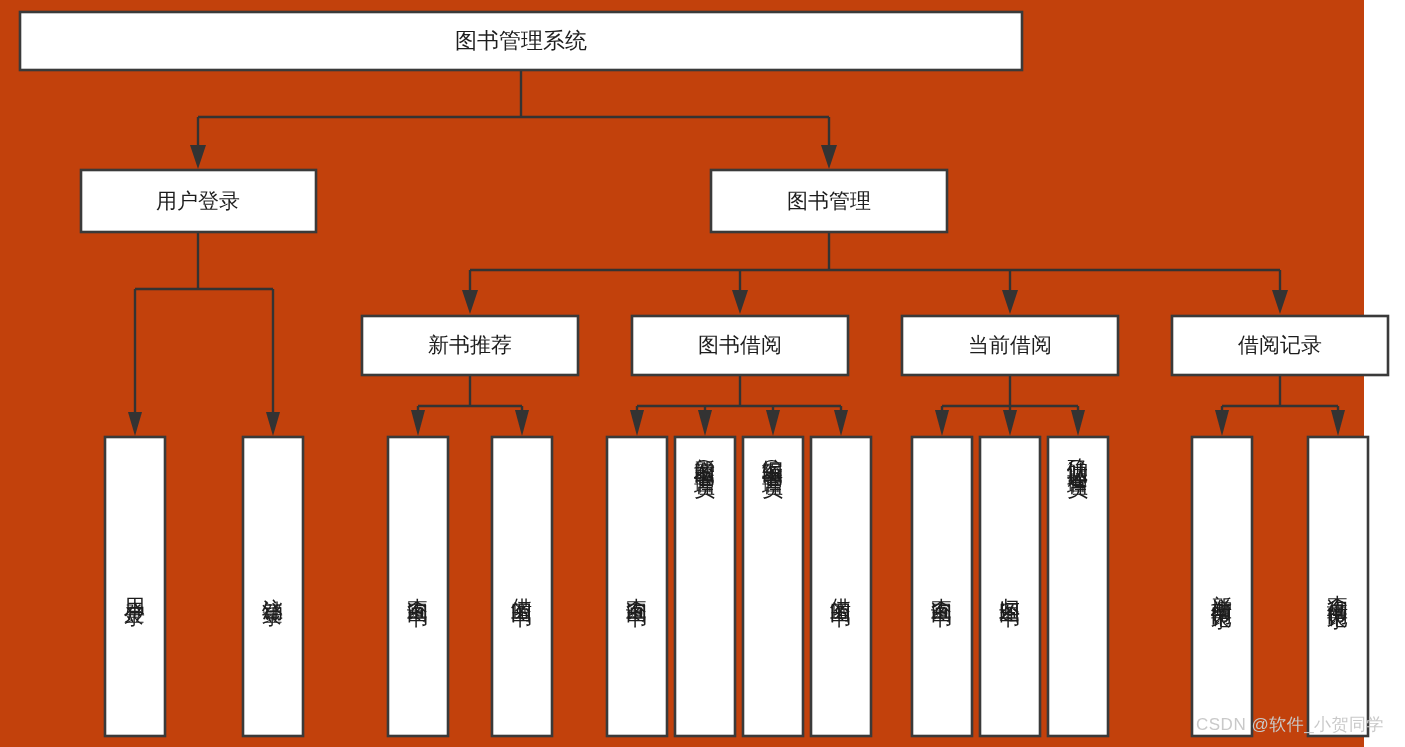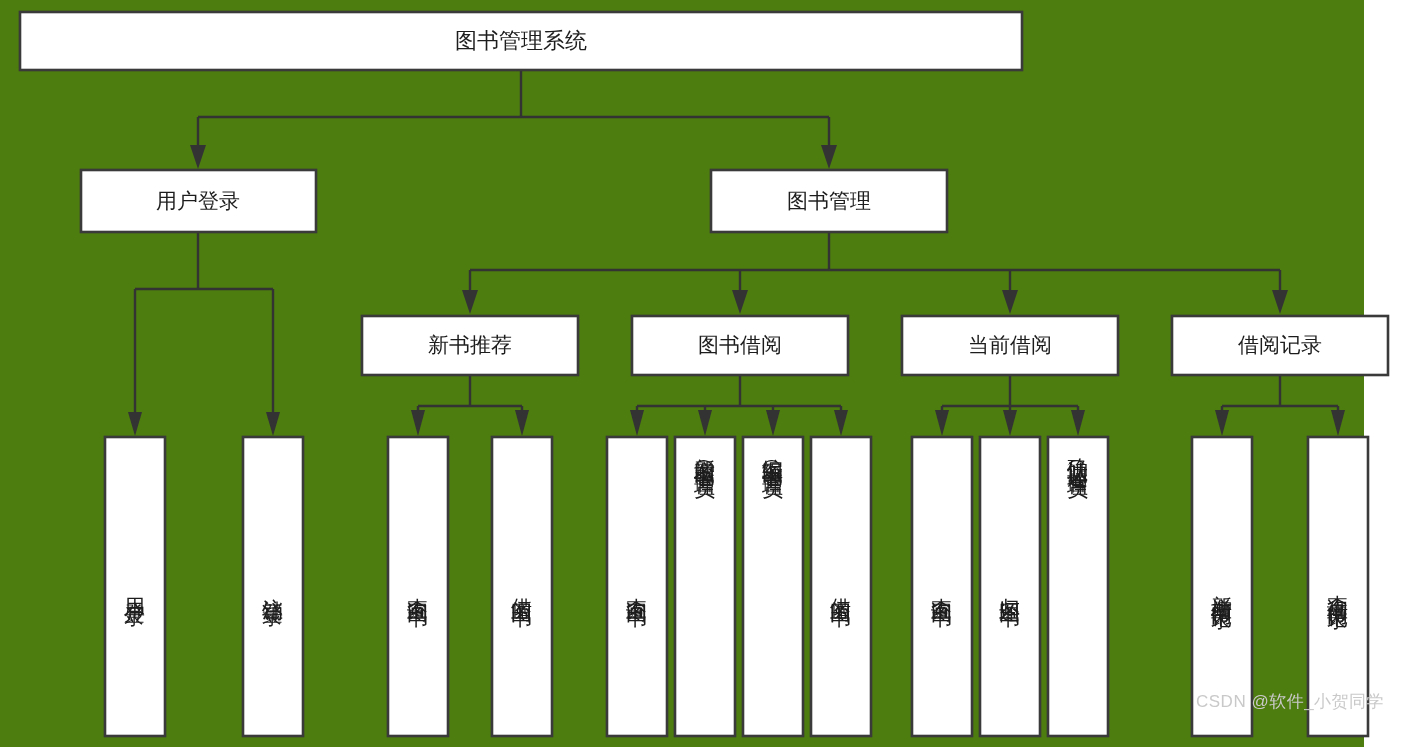--- a/index.html
+++ b/index.html
@@ -10,21 +10,21 @@
   body {
     width: 1405px;
     height: 747px;
     font-family: "Liberation Sans", "DejaVu Sans", sans-serif;
     overflow: hidden;
   }
   #diagram-root {
     position: relative;
     width: 1364px;
     height: 747px;
-    background: #4d7c0f;
+    background: #c2410c;
   }
   svg.diagram {
     position: absolute;
     left: 0;
     top: 0;
     width: 1405px;
     height: 747px;
   }
   .node-box {
     fill: #ffffff;
@@ -229,15 +229,15 @@
   <div class="leaf-label" style="left:743px; top:441px; width:60px; height:291px; justify-content:flex-start;">编辑图书（管理员）</div>
   <div class="leaf-label" style="left:811px; top:437px; width:60px; height:299px;">借阅图书</div>
 
   <div class="leaf-label" style="left:912px; top:437px; width:60px; height:299px;">查询图书</div>
   <div class="leaf-label" style="left:980px; top:437px; width:60px; height:299px;">归还图书</div>
   <div class="leaf-label" style="left:1048px; top:441px; width:60px; height:291px; justify-content:flex-start;">确认归还（管理员）</div>
 
   <div class="leaf-label" style="left:1192px; top:437px; width:60px; height:299px;">新增借阅记录</div>
   <div class="leaf-label" style="left:1308px; top:437px; width:60px; height:299px;">查询借阅记录</div>
 
-  <div class="watermark" style="left:1196px; top:690px;">CSDN @软件_小贺同学</div>
+  <div class="watermark" style="left:1196px; top:713px;">CSDN @软件_小贺同学</div>
 
 </div>
 
 </body></html>

